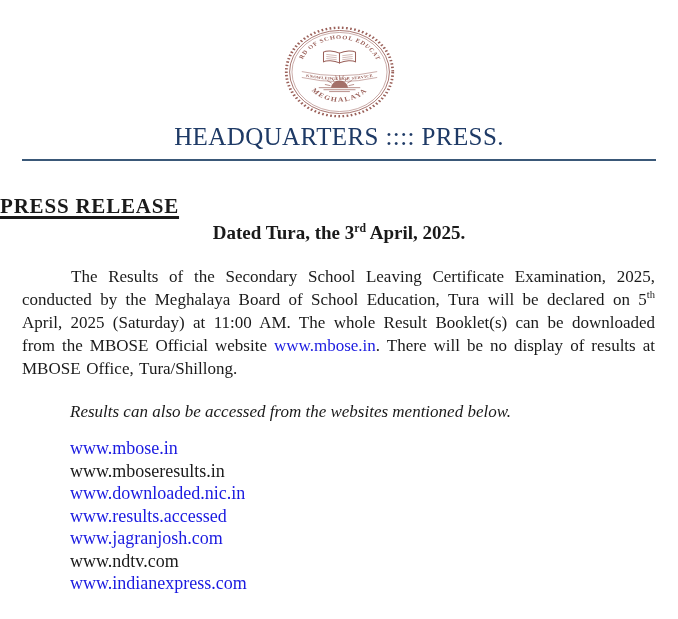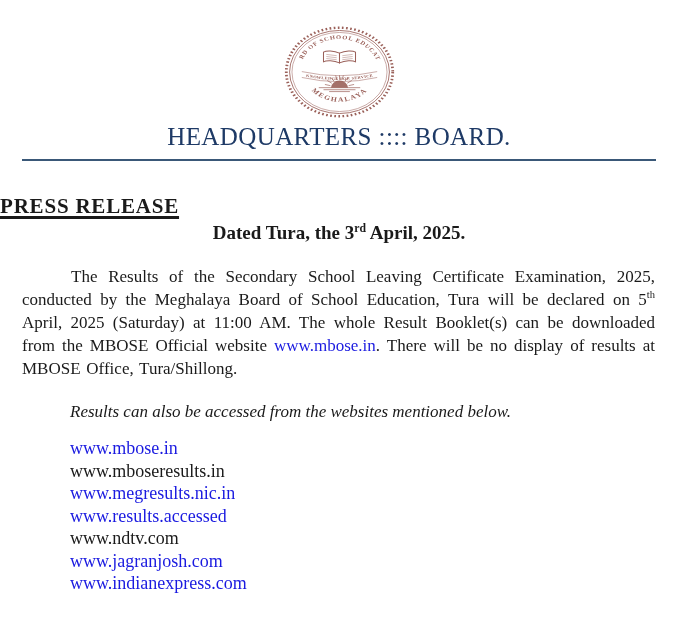--- a/index.html
+++ b/index.html
@@ -79,35 +79,35 @@
         <path d="M 38,80 H 82 M 43,82.6 H 77 M 49,85 H 71" stroke="var(--seal,#9a6059)" stroke-width="0.8" fill="none"></path>
       </g>
 
       <text class="seal-bottom-text">
         <textPath href="#arcBottom" startOffset="50%" text-anchor="middle">MEGHALAYA</textPath>
       </text>
     </svg>
   </div>
 
   <div class="org-header">
-    <div class="org-line">HEADQUARTERS :::: BOARD.</div>
+    <div class="org-line">HEADQUARTERS :::: PRESS.</div>
   </div>
 
   <hr class="rule">
 
   <div class="title">PRESS RELEASE</div>
   <div class="dateline"><span>Dated Tura, the 3</span><sup>rd</sup><span> April, 2025.</span></div>
 
   <p class="para"><span>The Results of the Secondary School Leaving Certificate Examination, 2025, conducted by the Meghalaya Board of School Education, Tura will be declared on 5</span><sup>th</sup><span> April, 2025 (Saturday)  at 11:00 AM.  The whole Result Booklet(s) can be downloaded from the MBOSE Official website </span><a class="link">www.mbose.in</a><span>. There will be no display of results at MBOSE Office, Tura/Shillong.</span></p>
 
   <p class="para2">Results can also be accessed from the websites mentioned below.</p>
 
   <div class="sites">
       <div class="row"><a class="site link">www.mbose.in</a></div>
       <div class="row"><a class="site plain">www.mboseresults.in</a></div>
-      <div class="row"><a class="site link">www.megresults.nic.in</a></div>
+      <div class="row"><a class="site link">www.downloaded.nic.in</a></div>
       <div class="row"><a class="site link">www.results.accessed</a></div>
+      <div class="row"><a class="site link">www.jagranjosh.com</a></div>
       <div class="row"><a class="site plain">www.ndtv.com</a></div>
-      <div class="row"><a class="site link">www.jagranjosh.com</a></div>
       <div class="row"><a class="site link">www.indianexpress.com</a></div>
     </div>
 
 </div>
 
 </body></html>

